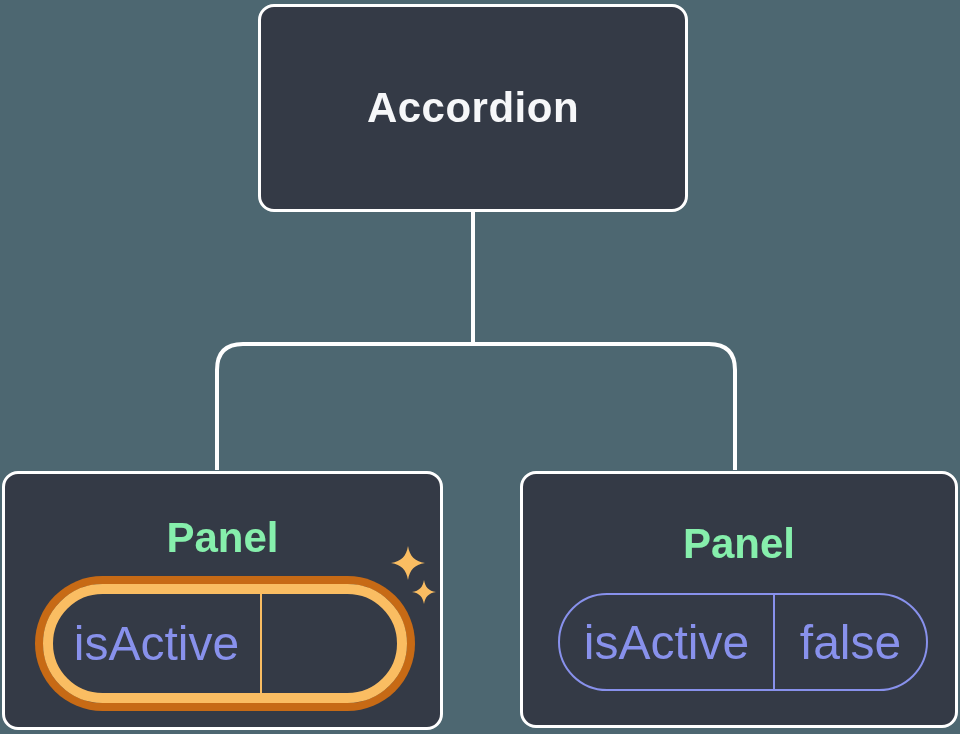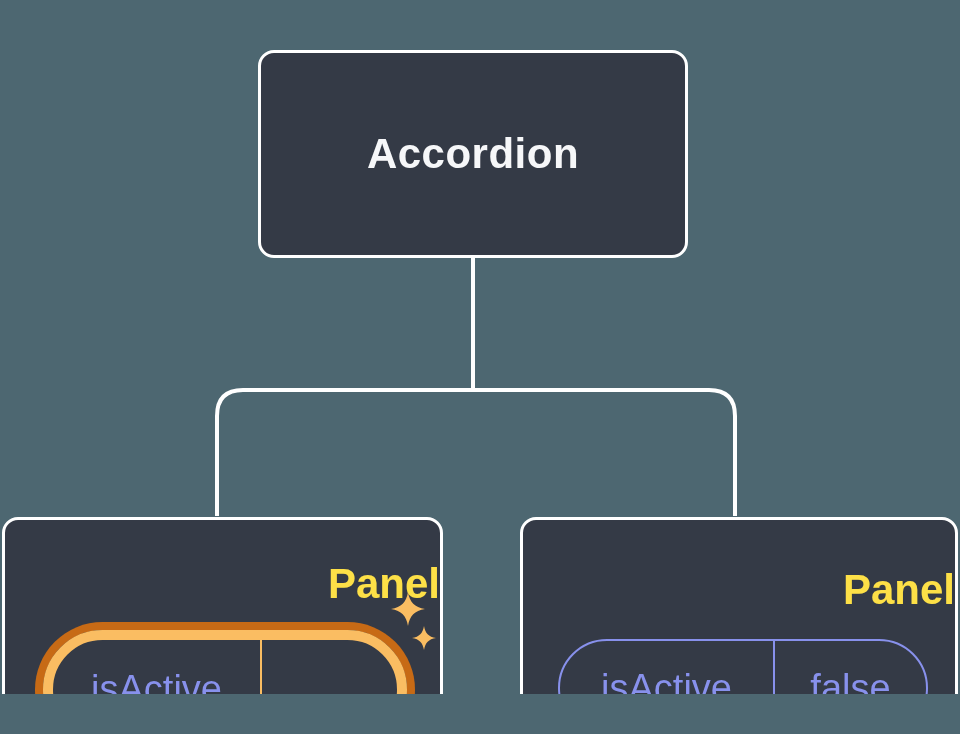--- a/index.html
+++ b/index.html
@@ -3,25 +3,24 @@
 <meta charset="utf-8">
 <style>
   html, body {
     margin: 0;
     padding: 0;
     background: #4d6771;
   }
   .stage {
     position: relative;
     width: 960px;
-    height: 648px;
+    height: 734px;
     background: #4d6771;
     overflow: hidden;
     font-family: "Liberation Sans", sans-serif;
-    margin-top: 46px;
   }
   .node {
     position: absolute;
     background: #343a46;
     border: 3px solid #ffffff;
     border-radius: 16px;
     box-sizing: border-box;
   }
   .node-root {
     left: 258px;
@@ -53,22 +52,22 @@
   .panel-right {
     left: 520px;
     top: 471px;
     width: 438px;
     height: 257px;
   }
   .panel-title {
     position: absolute;
     left: 0;
     right: 0;
-    text-align: right;
-    color: #fde047;
+    text-align: center;
+    color: #86efac;
     font-size: 42px;
     font-weight: 700;
     line-height: 48px;
   }
   .panel-left .panel-title { top: 40px; }
   .panel-right .panel-title { top: 46px; }
 
   .prop-pill {
     position: absolute;
     box-sizing: border-box;
@@ -89,21 +88,21 @@
     top: 119px;
     width: 370px;
     height: 98px;
     border: 2px solid #8891ec;
   }
   .pill-cell {
     display: flex;
     align-items: center;
     justify-content: center;
     color: #8891ec;
-    font-size: 38px;
+    font-size: 48px;
   }
   .pill-active .cell-name { width: 207px; }
   .pill-active .cell-value { flex: 1; font-weight: 700; }
   .pill-inactive .cell-name { width: 213px; }
   .pill-inactive .cell-value { flex: 1; }
   .pill-divider {
     width: 2px;
     flex: 0 0 2px;
   }
   .pill-active .pill-divider { background: #fabd62; }

